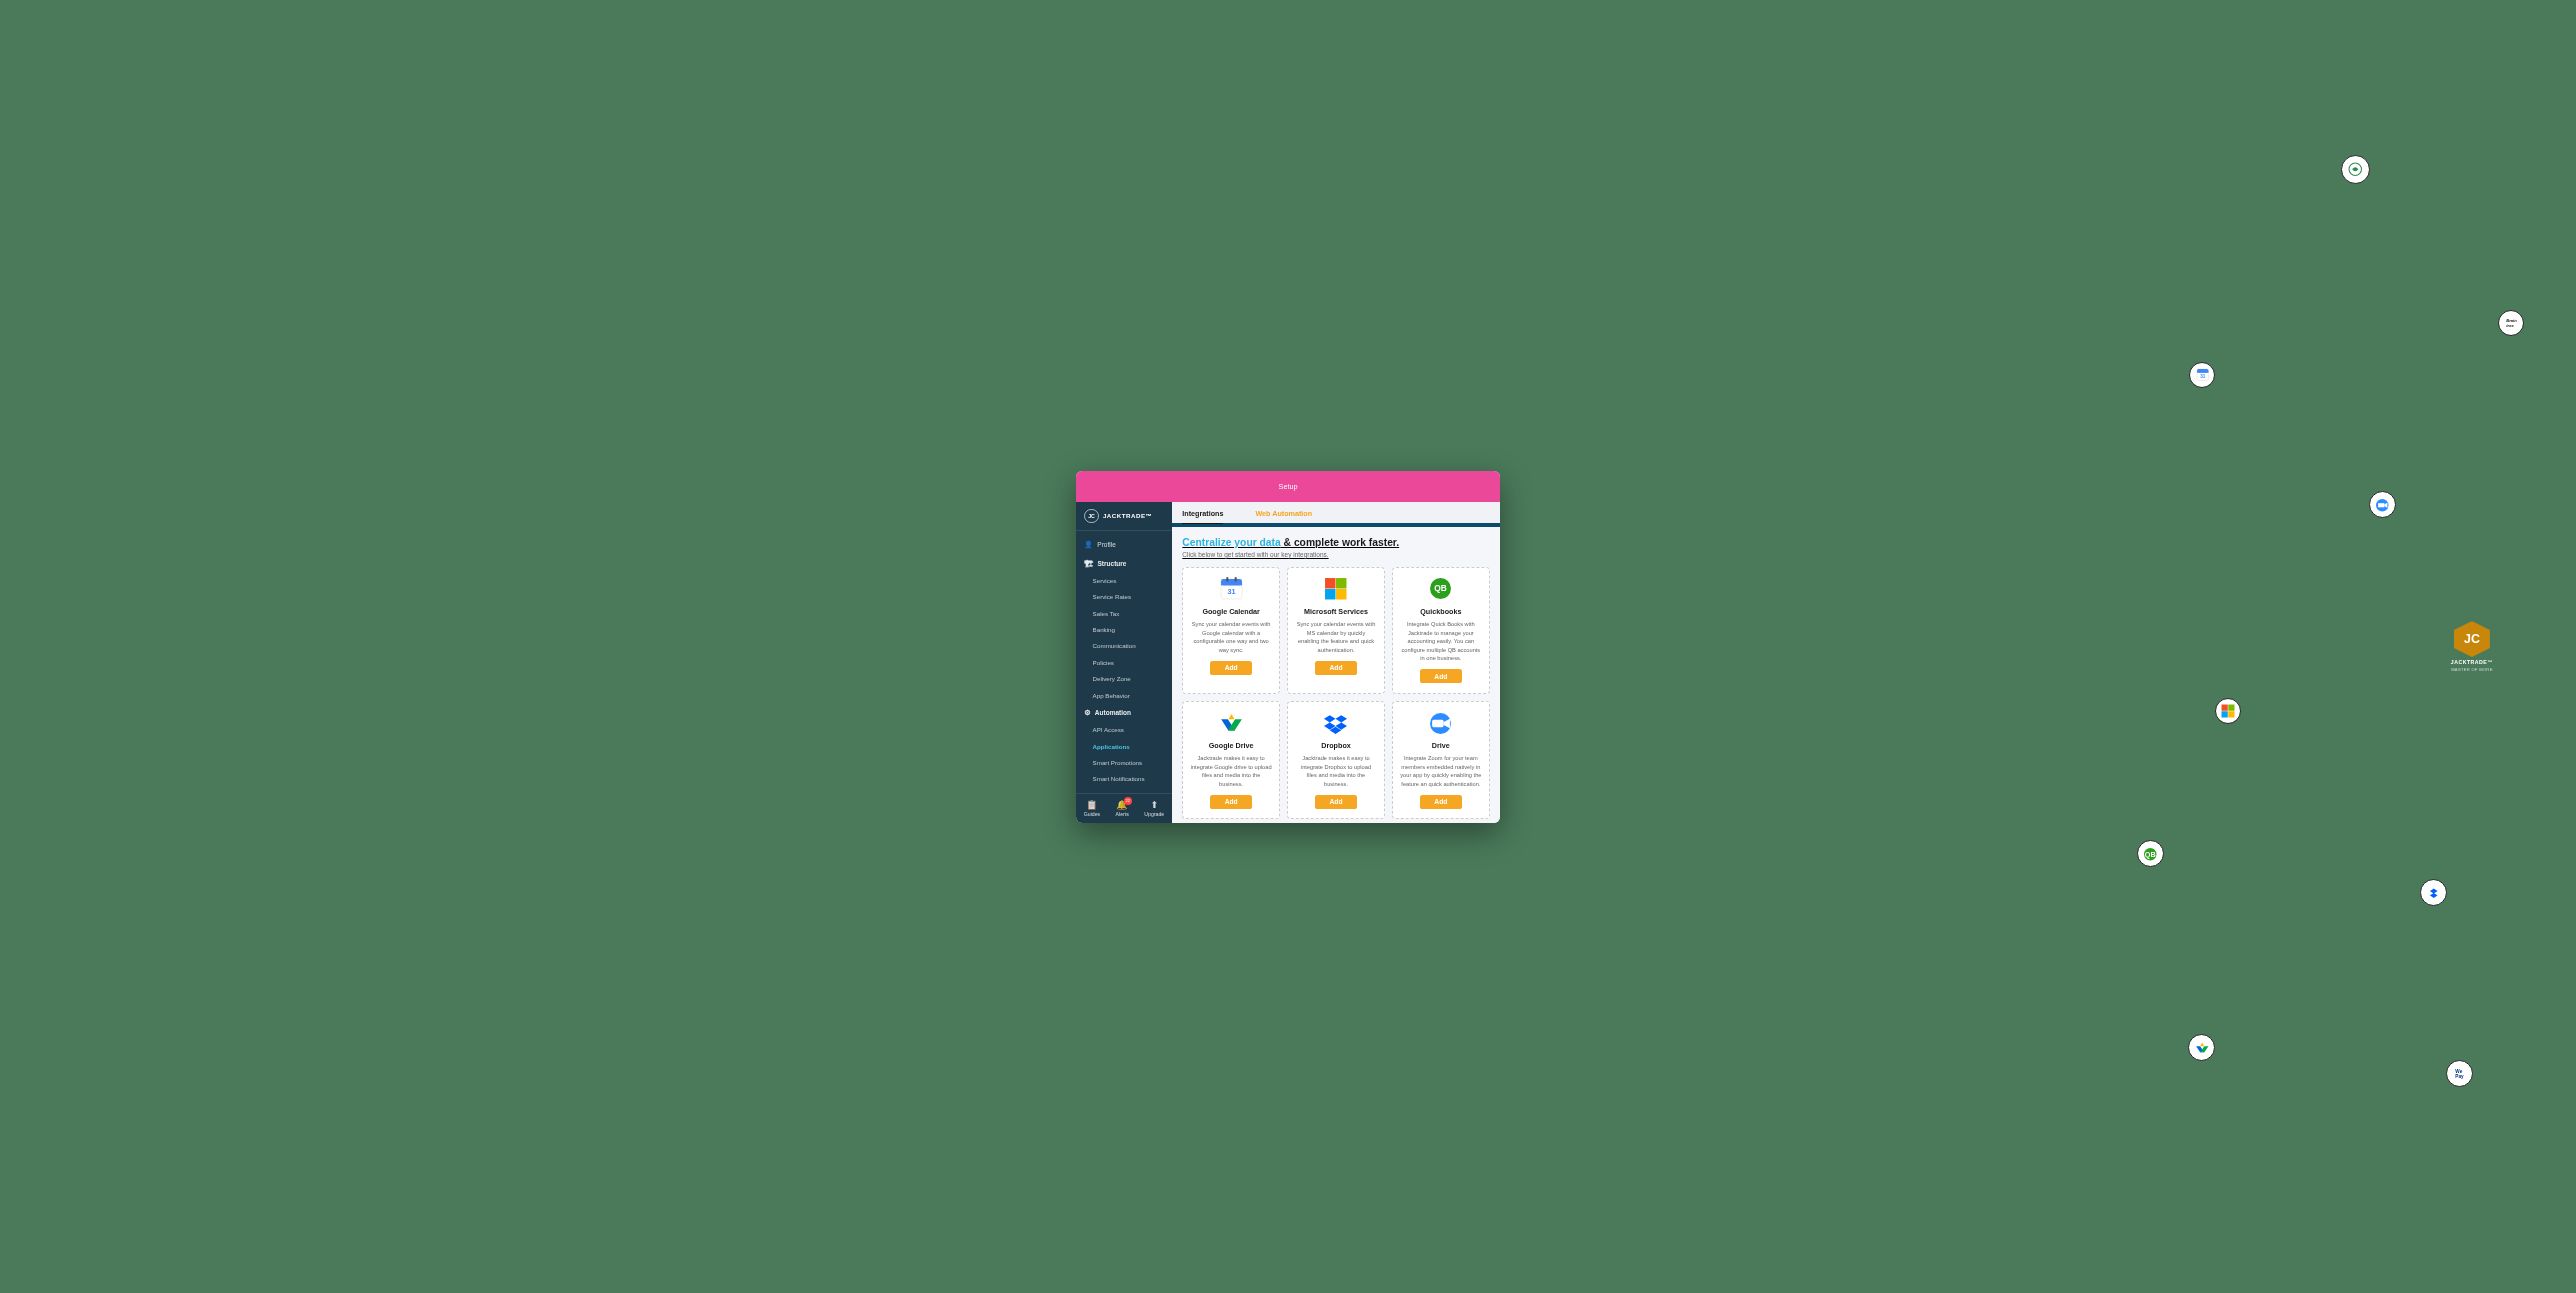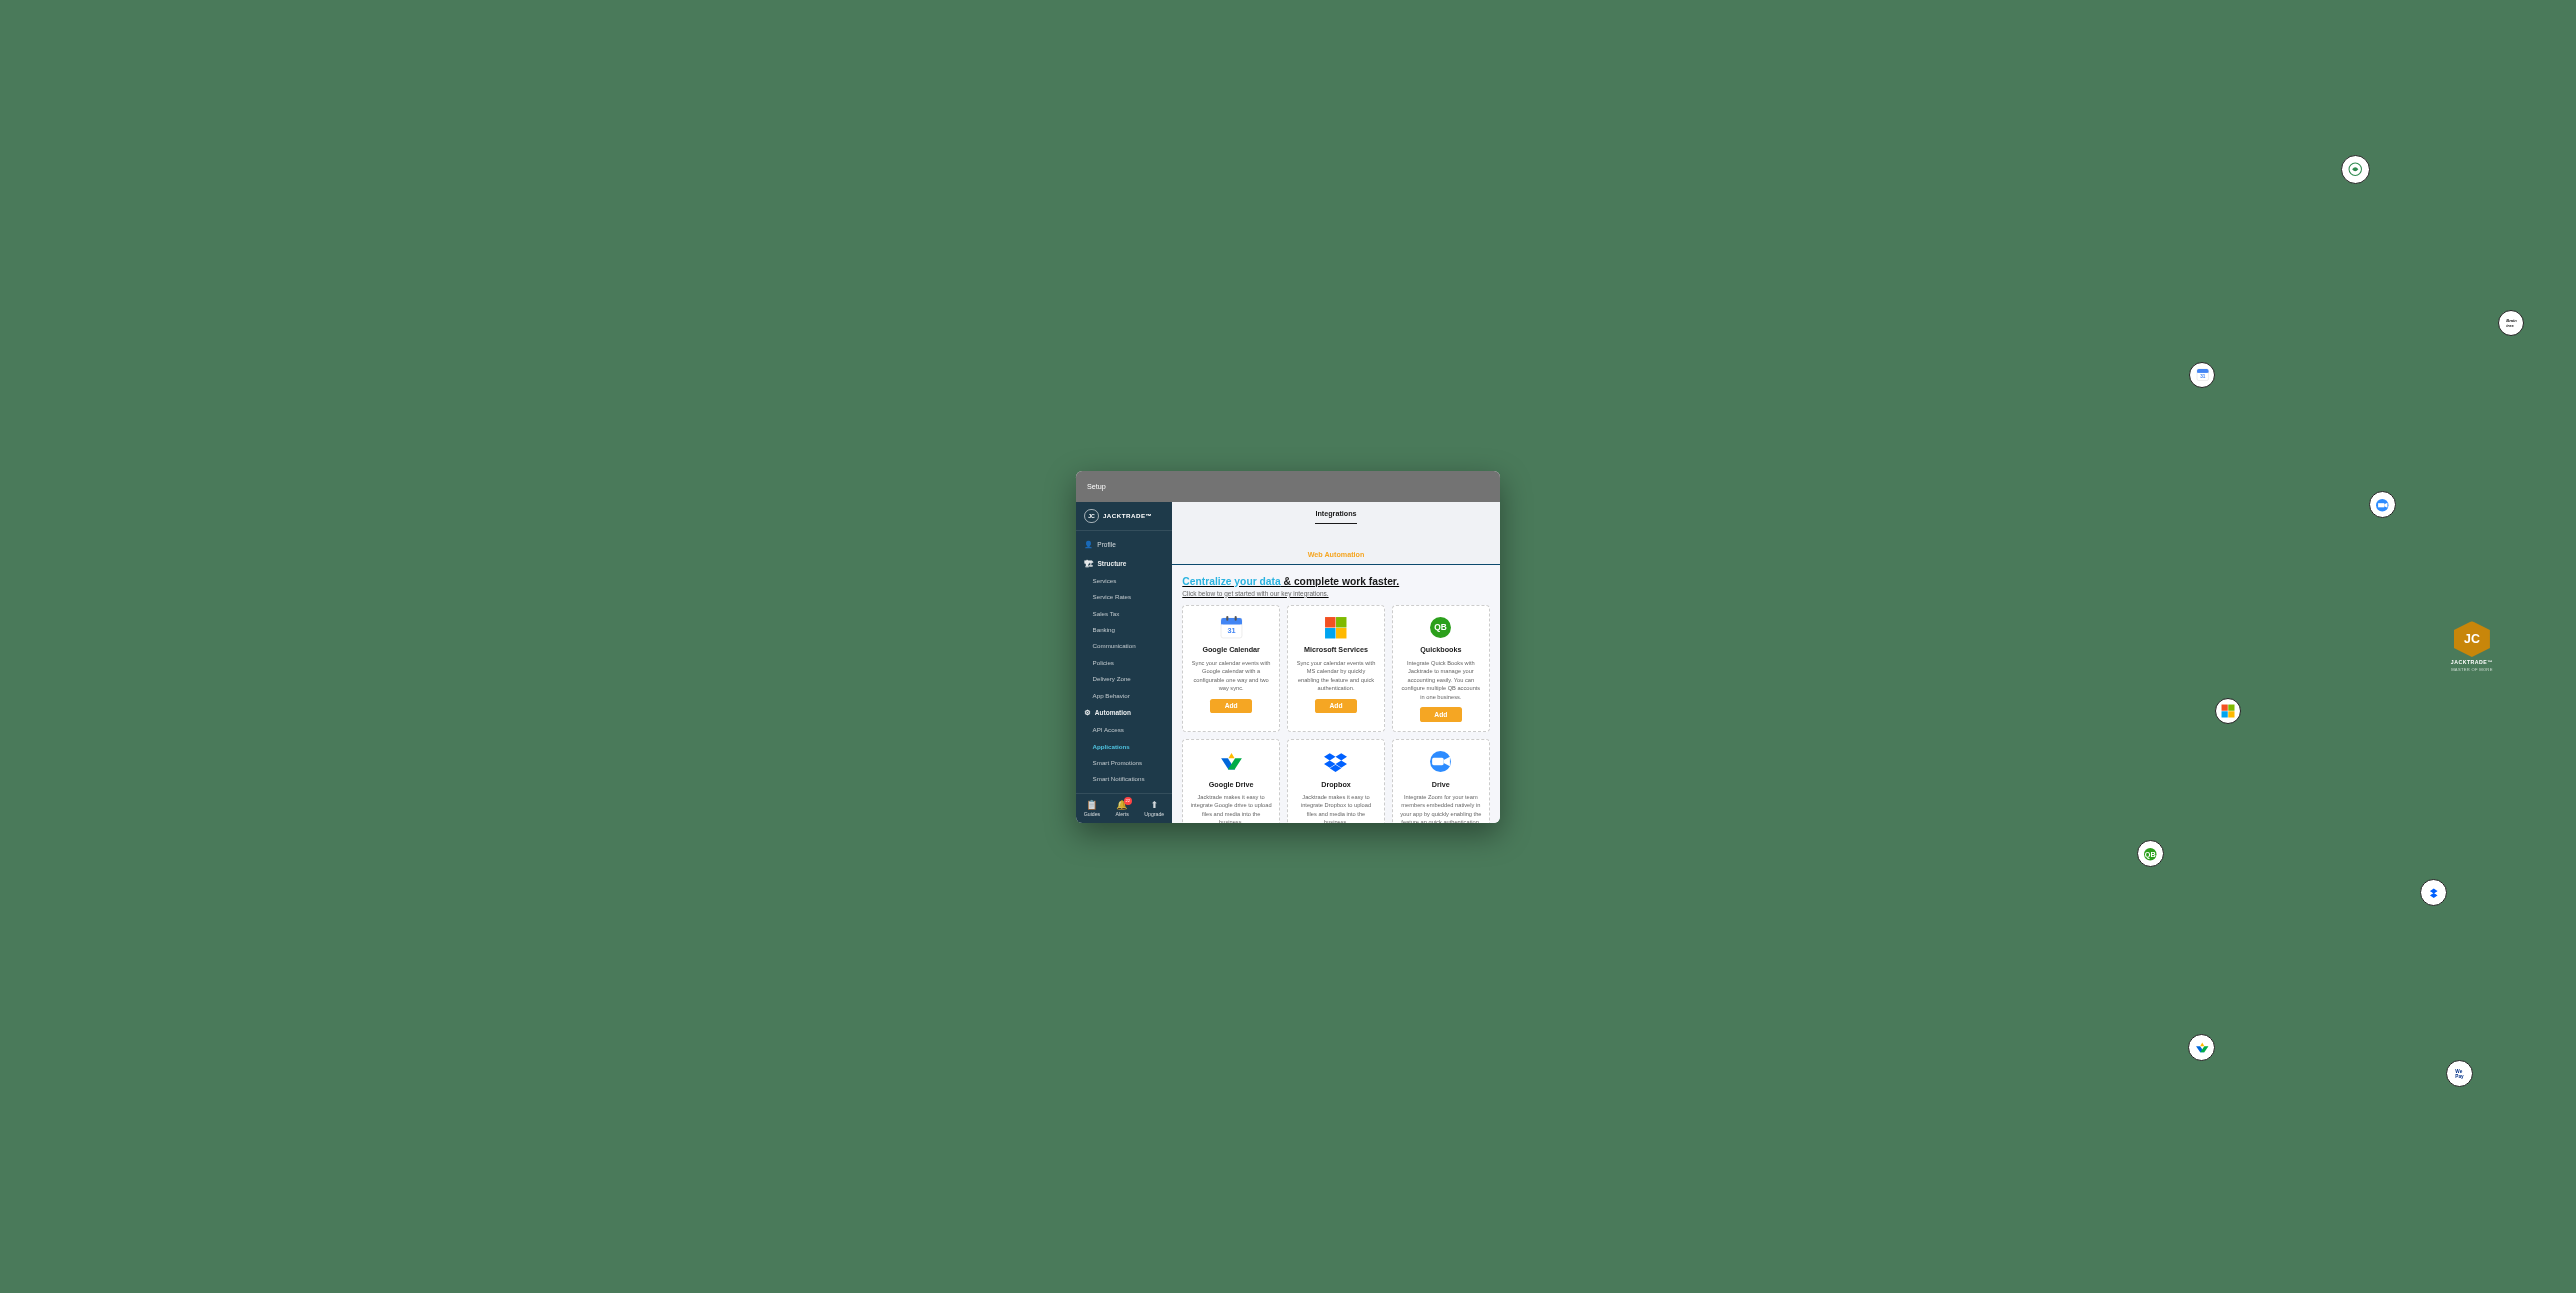--- a/index.html
+++ b/index.html
@@ -19,23 +19,23 @@
       border-radius: 6.2px;
       overflow: hidden;
       box-shadow: 0 10.3px 31px rgba(0,0,0,0.4);
       background: #f0f2f5;
       position: relative;
       z-index: 10;
     }
 
     
     .titlebar {
-      background: #737373;
-      color: white;
-      text-align: left;
+      background: #ec4899;
+      color: white;
+      text-align: center;
       padding: 11px;
       font-size: 7.2px;
       font-weight: 500;
     }
 
     .app-body {
       display: flex;
       height: 321px;
     }
 
@@ -140,23 +140,22 @@
       background: #f5f6fa;
       overflow: hidden;
     }
 
     
     .tabs {
       display: flex;
       align-items: center;
       background: #f0f2f5;
       padding: 0 10.3px;
-      border-bottom: 1px solid #0c4a6e;
-      gap: 20px;
-      flex-direction: column;
+      border-bottom: 4px solid #0c4a6e;
+      gap: 32px;
     }
     .tab {
       padding: 7.2px 0 5.2px;
       font-size: 7.2px;
       cursor: pointer;
       color: #888;
       border-bottom: 1.6px solid transparent;
       margin-bottom: -1px;
       font-weight: 500;
     }

